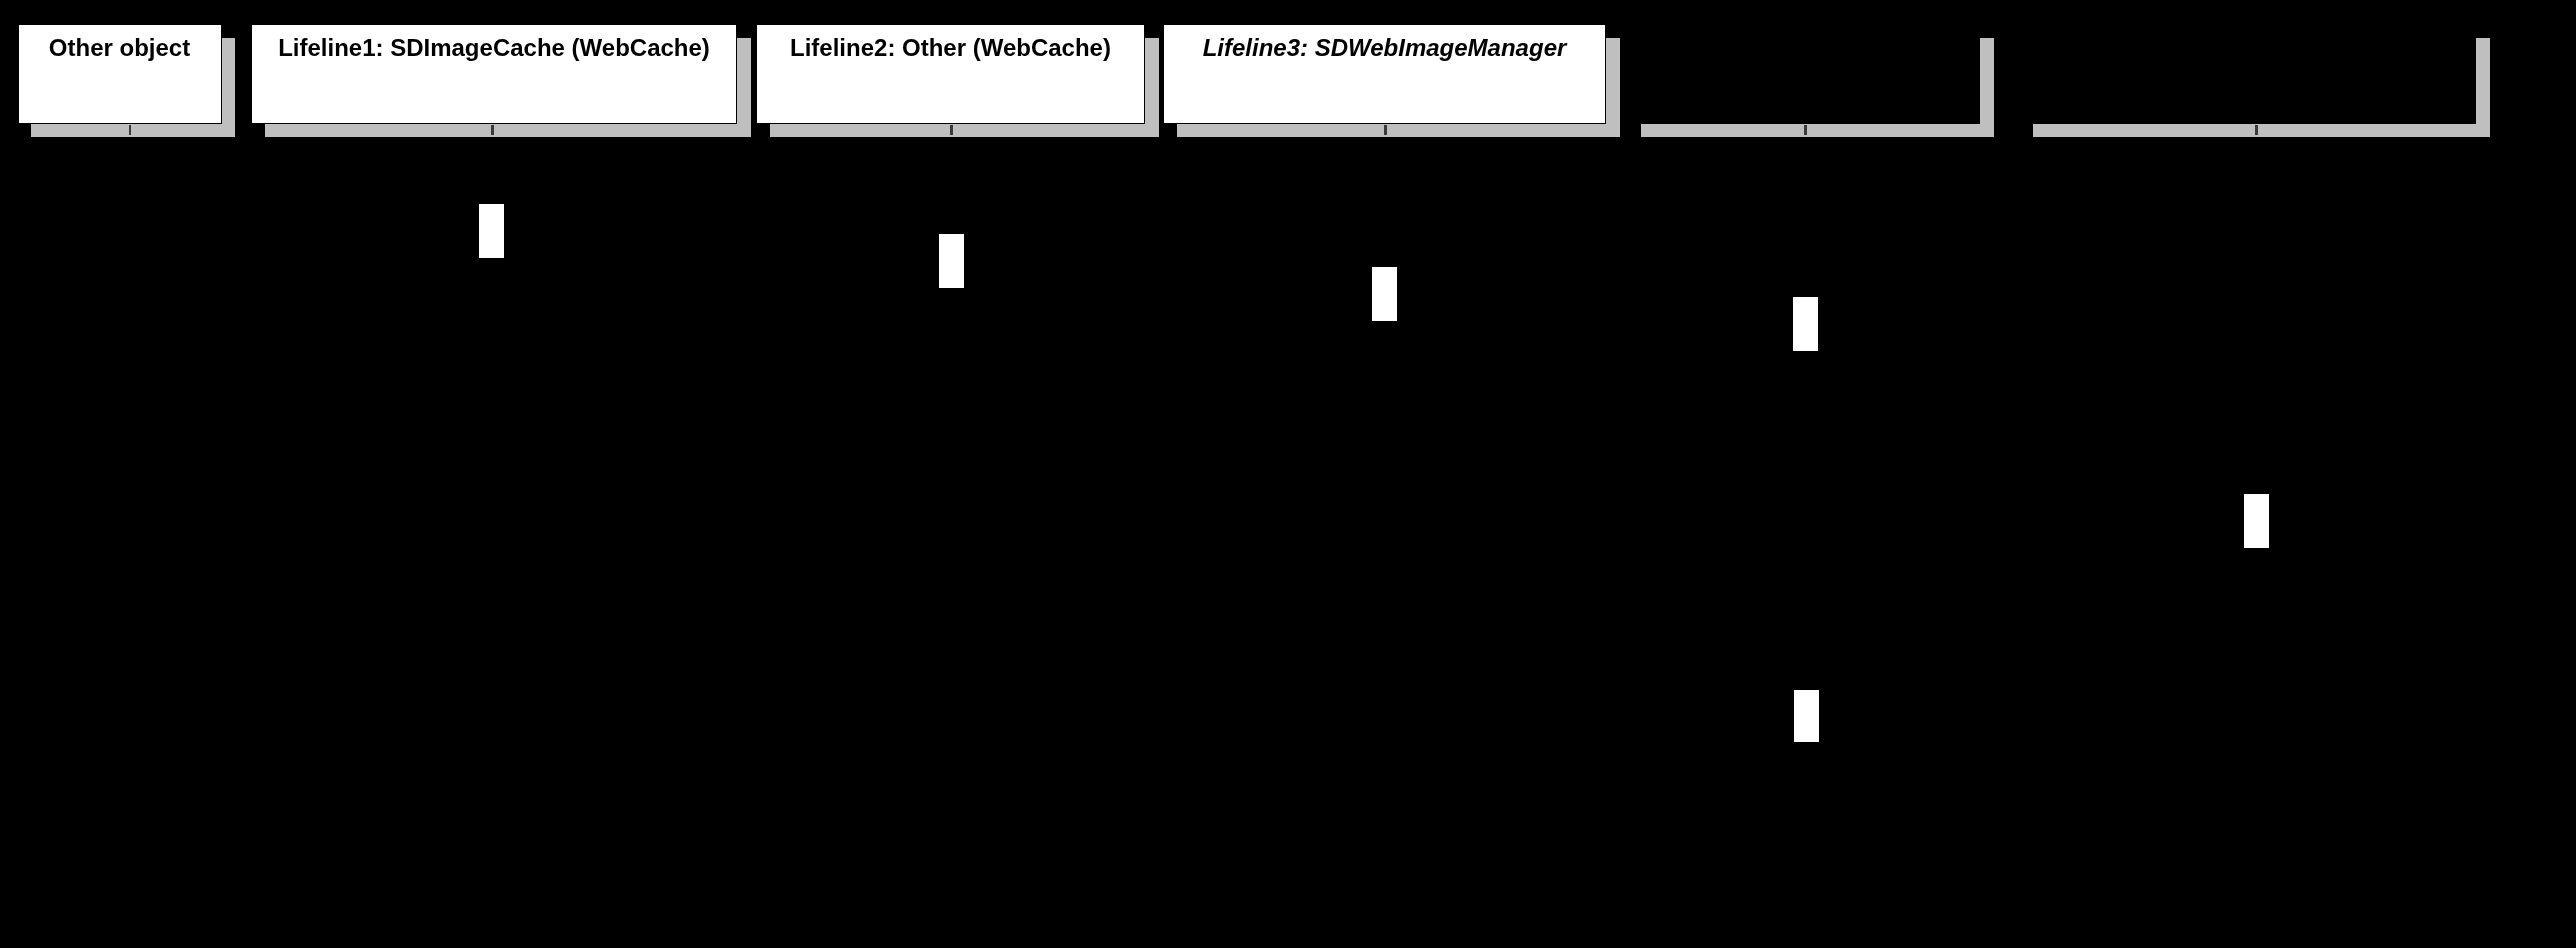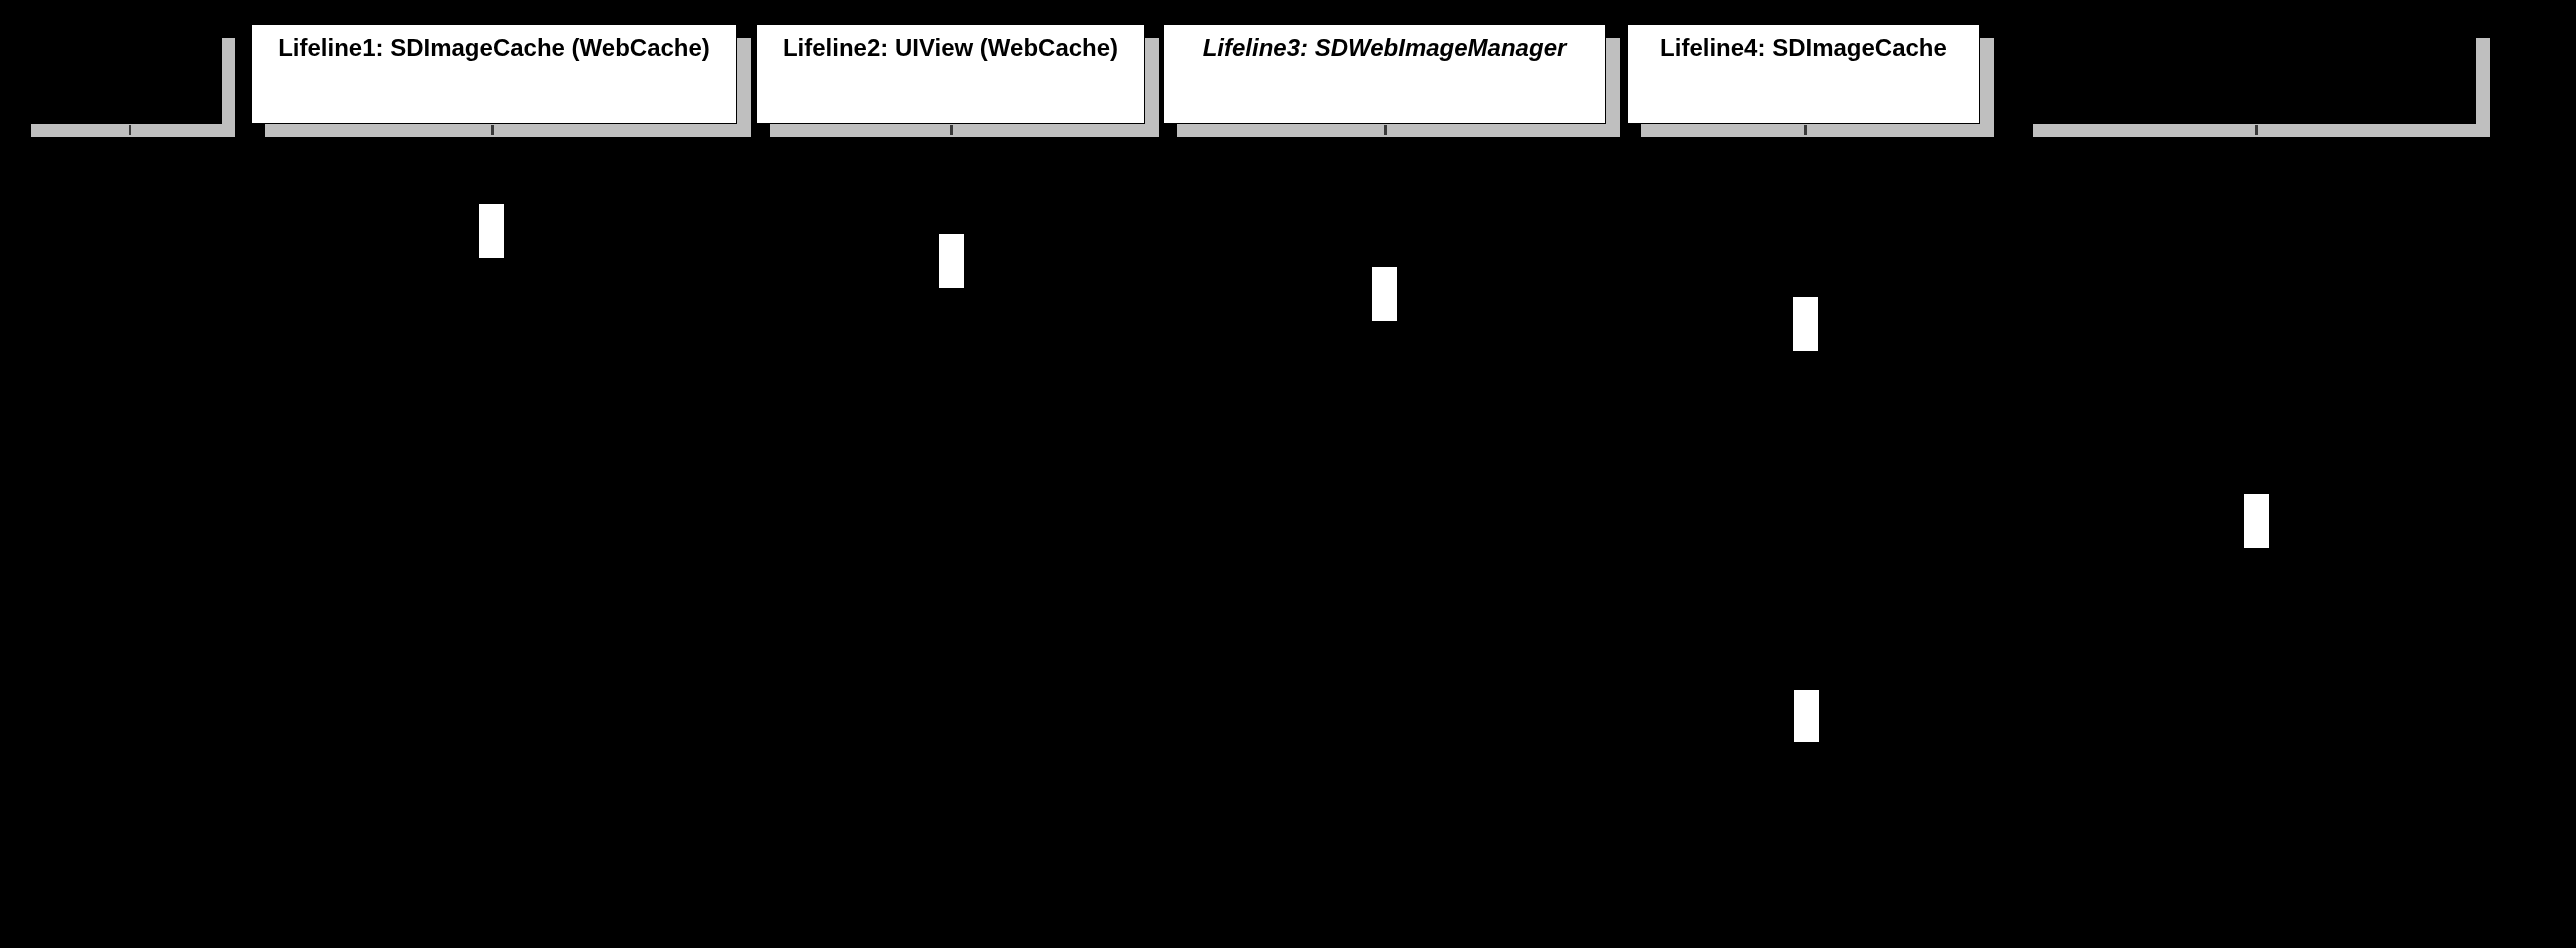--- a/index.html
+++ b/index.html
@@ -97,52 +97,52 @@
       <div class="lifeline-line" style="left: 1383px; top: 136px; height: 813px;"></div>
       <div class="lifeline-line" style="left: 1804px; top: 136px; height: 813px;"></div>
       <div class="lifeline-line" style="left: 2255px; top: 136px; height: 813px;"></div>
     </div>
 
   <div id="participants-layer">
       <div class="participant" style="left: 17.5px; top: 24px; width: 218px; height: 113px;">
         <div class="participant-shadow-right" style="left: 204px; top: 13.6px; width: 13.6px; height: 99px;"></div>
         <div class="participant-shadow-bottom" style="left: 13.6px; top: 100px; width: 204px; height: 12.6px;"></div>
         <div class="lifeline-tick" style="left: 111px; top: 101px; height: 9.7px;"></div>
+        <div class="participant-box" style="width: 204px; height: 100px;">
+          <div class="participant-label">Other object</div>
+        </div>
       </div>
       <div class="participant" style="left: 251px; top: 24px; width: 500px; height: 113px;">
         <div class="participant-shadow-right" style="left: 486px; top: 13.6px; width: 13.6px; height: 99px;"></div>
         <div class="participant-shadow-bottom" style="left: 13.6px; top: 100px; width: 486px; height: 12.6px;"></div>
         <div class="lifeline-tick" style="left: 240px; top: 101px; height: 9.7px;"></div>
         <div class="participant-box" style="width: 486px; height: 100px;">
           <div class="participant-label">Lifeline1: SDImageCache (WebCache)</div>
         </div>
       </div>
       <div class="participant" style="left: 756px; top: 24px; width: 402px; height: 113px;">
         <div class="participant-shadow-right" style="left: 389px; top: 13.6px; width: 13.6px; height: 99px;"></div>
         <div class="participant-shadow-bottom" style="left: 13.6px; top: 100px; width: 389px; height: 12.6px;"></div>
         <div class="lifeline-tick" style="left: 194px; top: 101px; height: 9.7px;"></div>
         <div class="participant-box" style="width: 389px; height: 100px;">
-          <div class="participant-label">Lifeline2: UIView (WebCache)</div>
+          <div class="participant-label">Lifeline2: Other (WebCache)</div>
         </div>
       </div>
       <div class="participant" style="left: 1163px; top: 24px; width: 457px; height: 113px; font-style: italic;">
         <div class="participant-shadow-right" style="left: 443px; top: 13.6px; width: 13.6px; height: 99px;"></div>
         <div class="participant-shadow-bottom" style="left: 13.6px; top: 100px; width: 443px; height: 12.6px;"></div>
         <div class="lifeline-tick" style="left: 221px; top: 101px; height: 9.7px;"></div>
         <div class="participant-box" style="width: 443px; height: 100px;">
           <div class="participant-label">Lifeline3: SDWebImageManager</div>
         </div>
       </div>
       <div class="participant" style="left: 1627px; top: 24px; width: 366px; height: 113px;">
         <div class="participant-shadow-right" style="left: 353px; top: 13.6px; width: 13.6px; height: 99px;"></div>
         <div class="participant-shadow-bottom" style="left: 13.6px; top: 100px; width: 353px; height: 12.6px;"></div>
         <div class="lifeline-tick" style="left: 177px; top: 101px; height: 9.7px;"></div>
-        <div class="participant-box" style="width: 353px; height: 100px;">
-          <div class="participant-label">Lifeline4: SDImageCache</div>
-        </div>
       </div>
       <div class="participant" style="left: 2019px; top: 24px; width: 470px; height: 113px;">
         <div class="participant-shadow-right" style="left: 457px; top: 13.6px; width: 13.6px; height: 99px;"></div>
         <div class="participant-shadow-bottom" style="left: 13.6px; top: 100px; width: 457px; height: 12.6px;"></div>
         <div class="lifeline-tick" style="left: 236px; top: 101px; height: 9.7px;"></div>
       </div>
     </div>
 
   <div id="activations-layer">
       <div class="activation" style="left: 479px; top: 204px; width: 25px; height: 54px;"></div>

